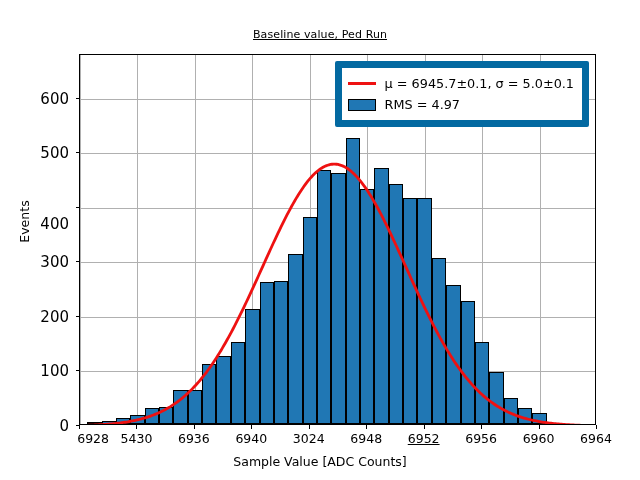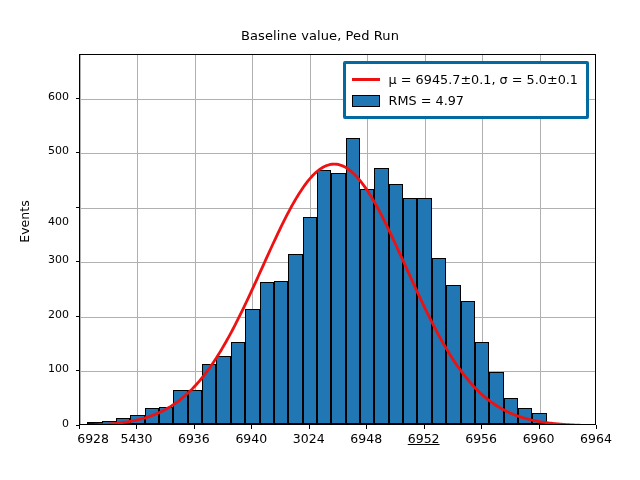--- a/index.html
+++ b/index.html
@@ -18,23 +18,24 @@
     width: 640px;
     height: 480px;
     background: #ffffff;
   }
   #chart-title {
     position: absolute;
     left: 0;
     top: 28px;
     width: 640px;
     text-align: center;
-    font-size: 13px;
+    font-size: 11px;
     color: #000000;
     letter-spacing: 0.1px;
+    text-decoration: underline;
   }
   
   #plot-area {
     position: absolute;
     left: 79px;
     top: 54px;
     width: 517px;
     height: 371px;
     border: 1.1px solid #000000;
     box-sizing: border-box;
@@ -83,21 +84,21 @@
   .xtick-label {
     position: absolute;
     font-size: 12.5px;
     color: #000000;
     text-align: center;
     width: 60px;
     top: 431px;
   }
   .ytick-label {
     position: absolute;
-    font-size: 11px;
+    font-size: 15px;
     color: #000000;
     text-align: right;
     width: 60px;
   }
   #xlabel {
     position: absolute;
     left: 0;
     top: 454px;
     width: 640px;
     text-align: center;
@@ -113,21 +114,21 @@
     font-size: 12.5px;
     color: #000000;
     transform: rotate(-90deg);
   }
   
   #legend {
     position: absolute;
     right: 6px;
     top: 6px;
     background: #ffffff;
-    border: 3px solid #0369a1;
+    border: 7px solid #0369a1;
     border-radius: 2px;
     padding: 5px 8px 5px 6px;
     font-size: 12.5px;
     color: #000000;
     box-shadow: none;
   }
   .legend-row {
     display: flex;
     align-items: center;
     height: 21px;
@@ -258,15 +259,16 @@
       <div class="ytick-mark" style="left: 75.5px; top: 261.324px;"></div>
       <div class="ytick-label" style="left: 9px; top: 253.324px;">300</div>
       <div class="ytick-mark" style="left: 75.5px; top: 206.765px;"></div>
       <div class="ytick-label" style="left: 9px; top: 198.765px; margin-top: 16px;">400</div>
       <div class="ytick-mark" style="left: 75.5px; top: 152.206px;"></div>
       <div class="ytick-label" style="left: 9px; top: 144.206px;">500</div>
       <div class="ytick-mark" style="left: 75.5px; top: 97.6471px;"></div>
       <div class="ytick-label" style="left: 9px; top: 89.6471px;">600</div>
     </div>
 
+  <div id="xlabel">Sample Value [ADC Counts]</div>
   <div id="ylabel">Events</div>
 
 </div>
 
 </body></html>

